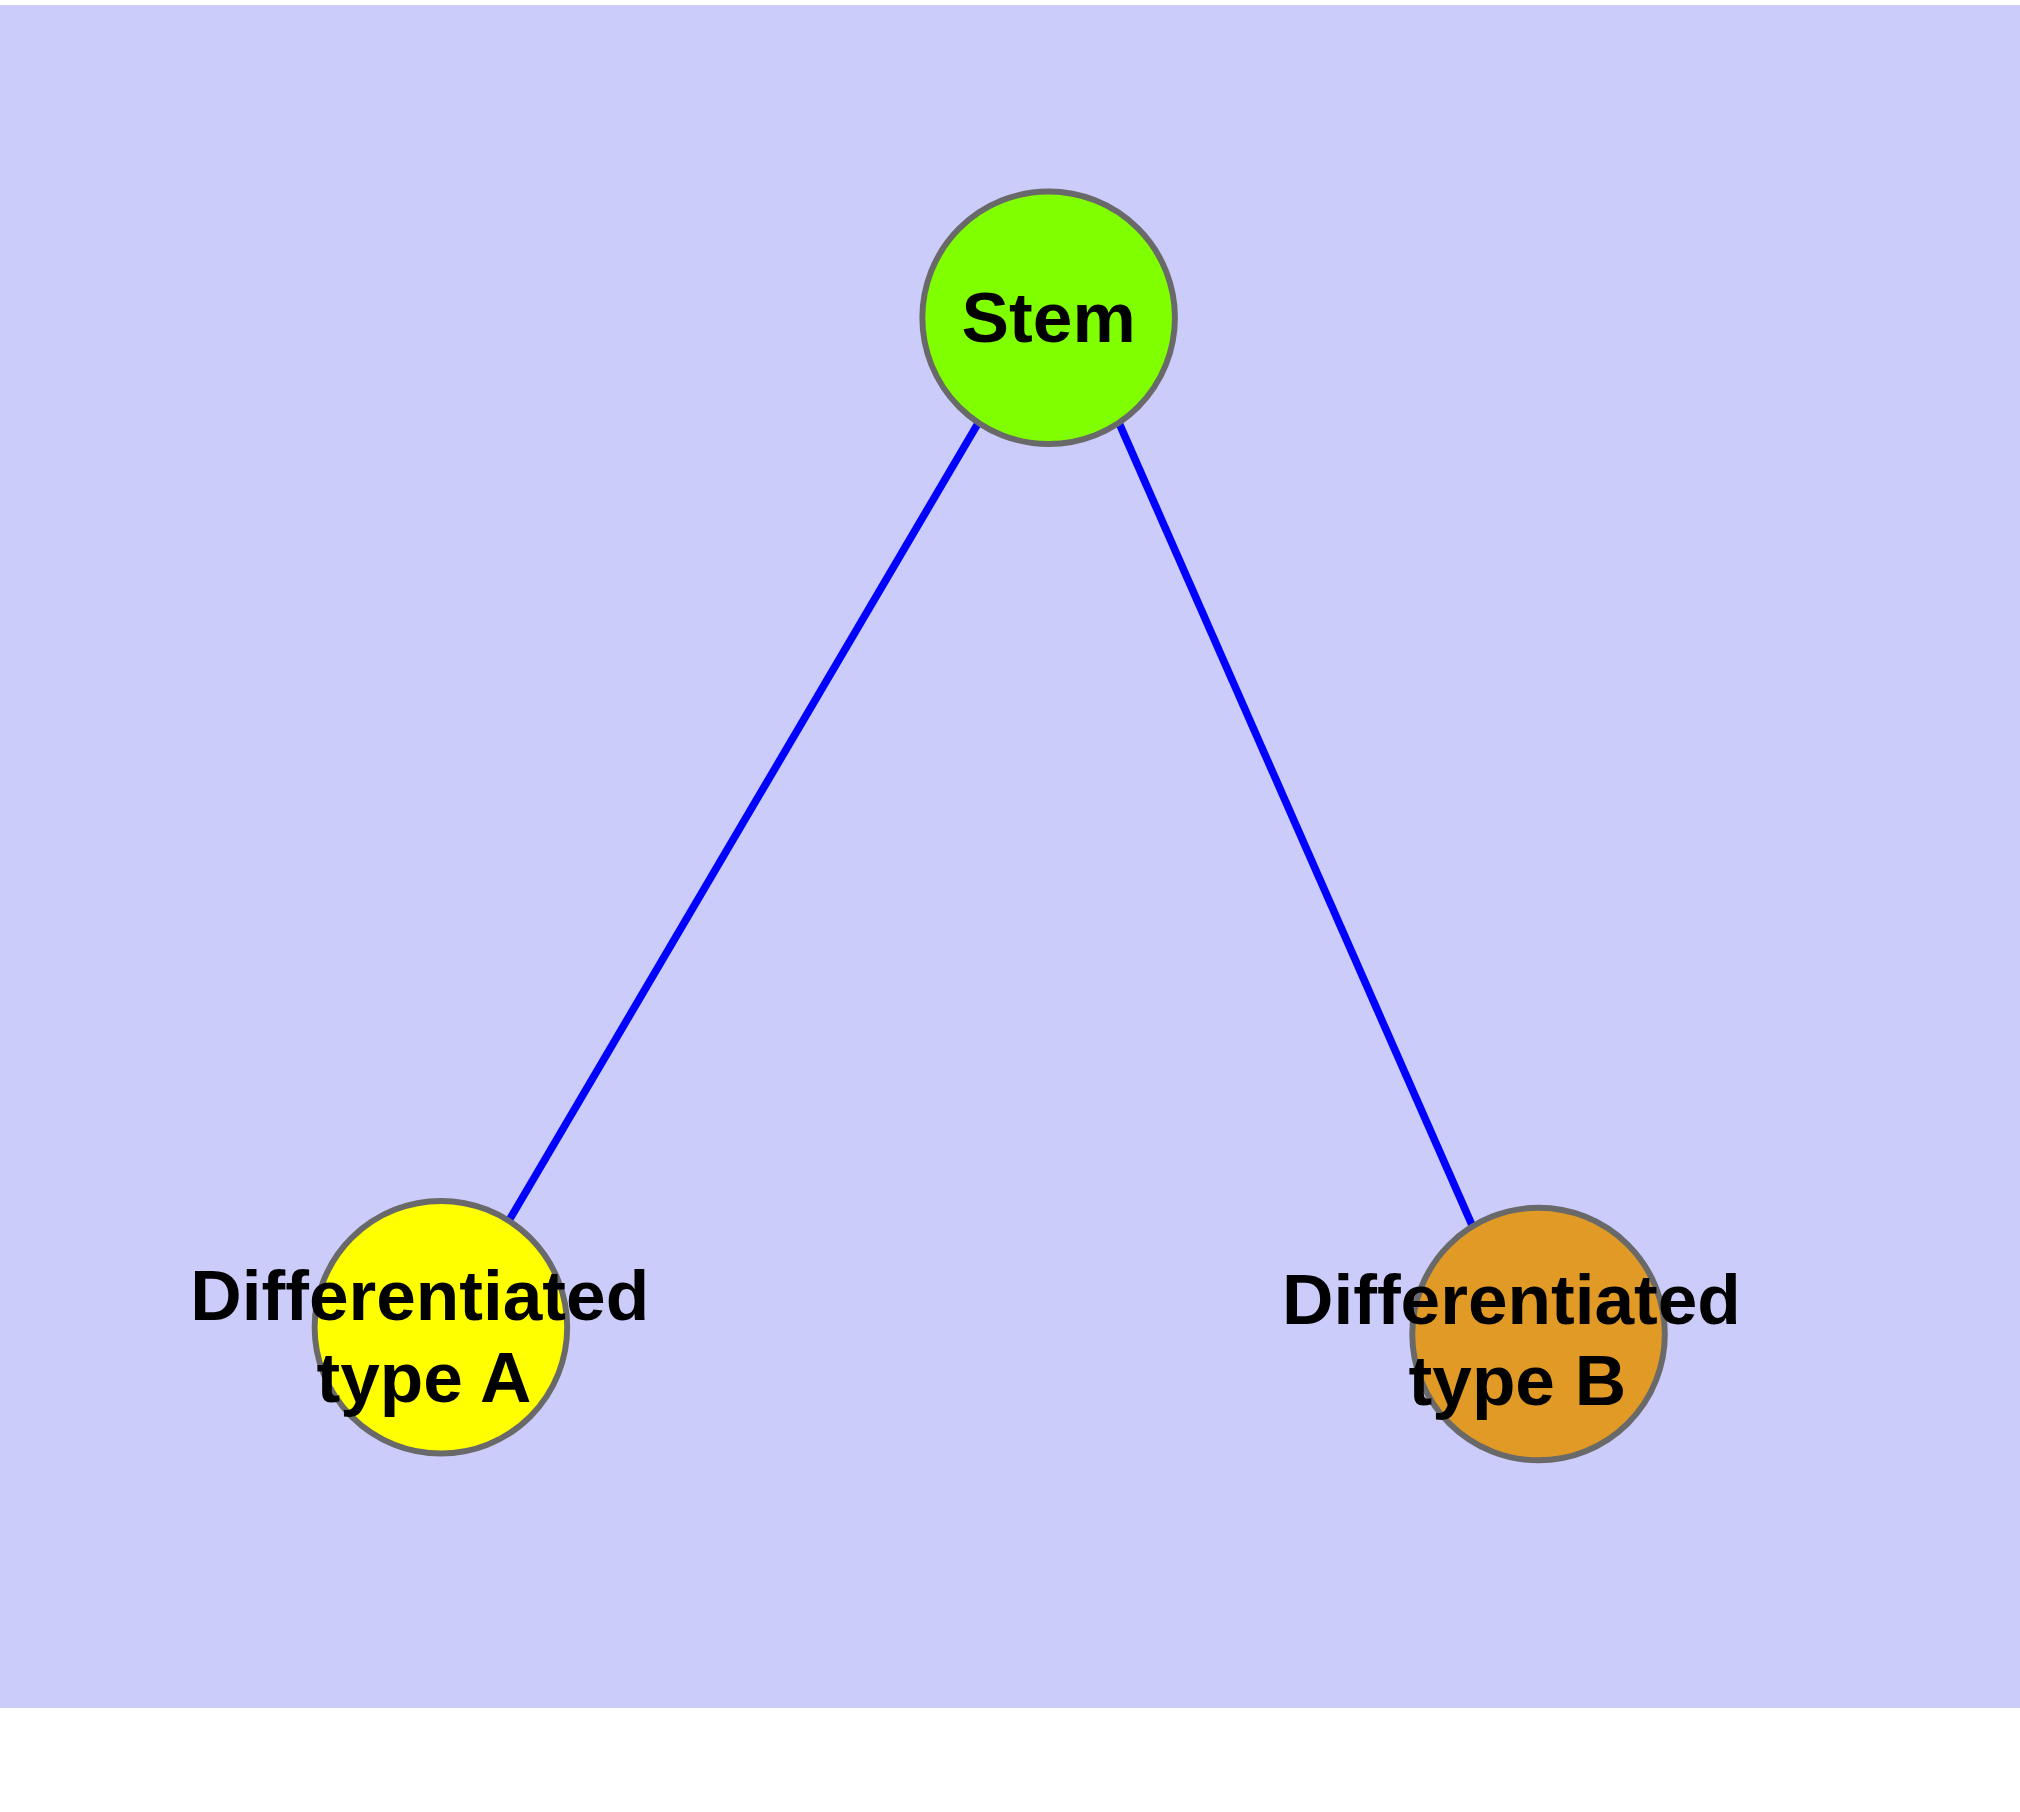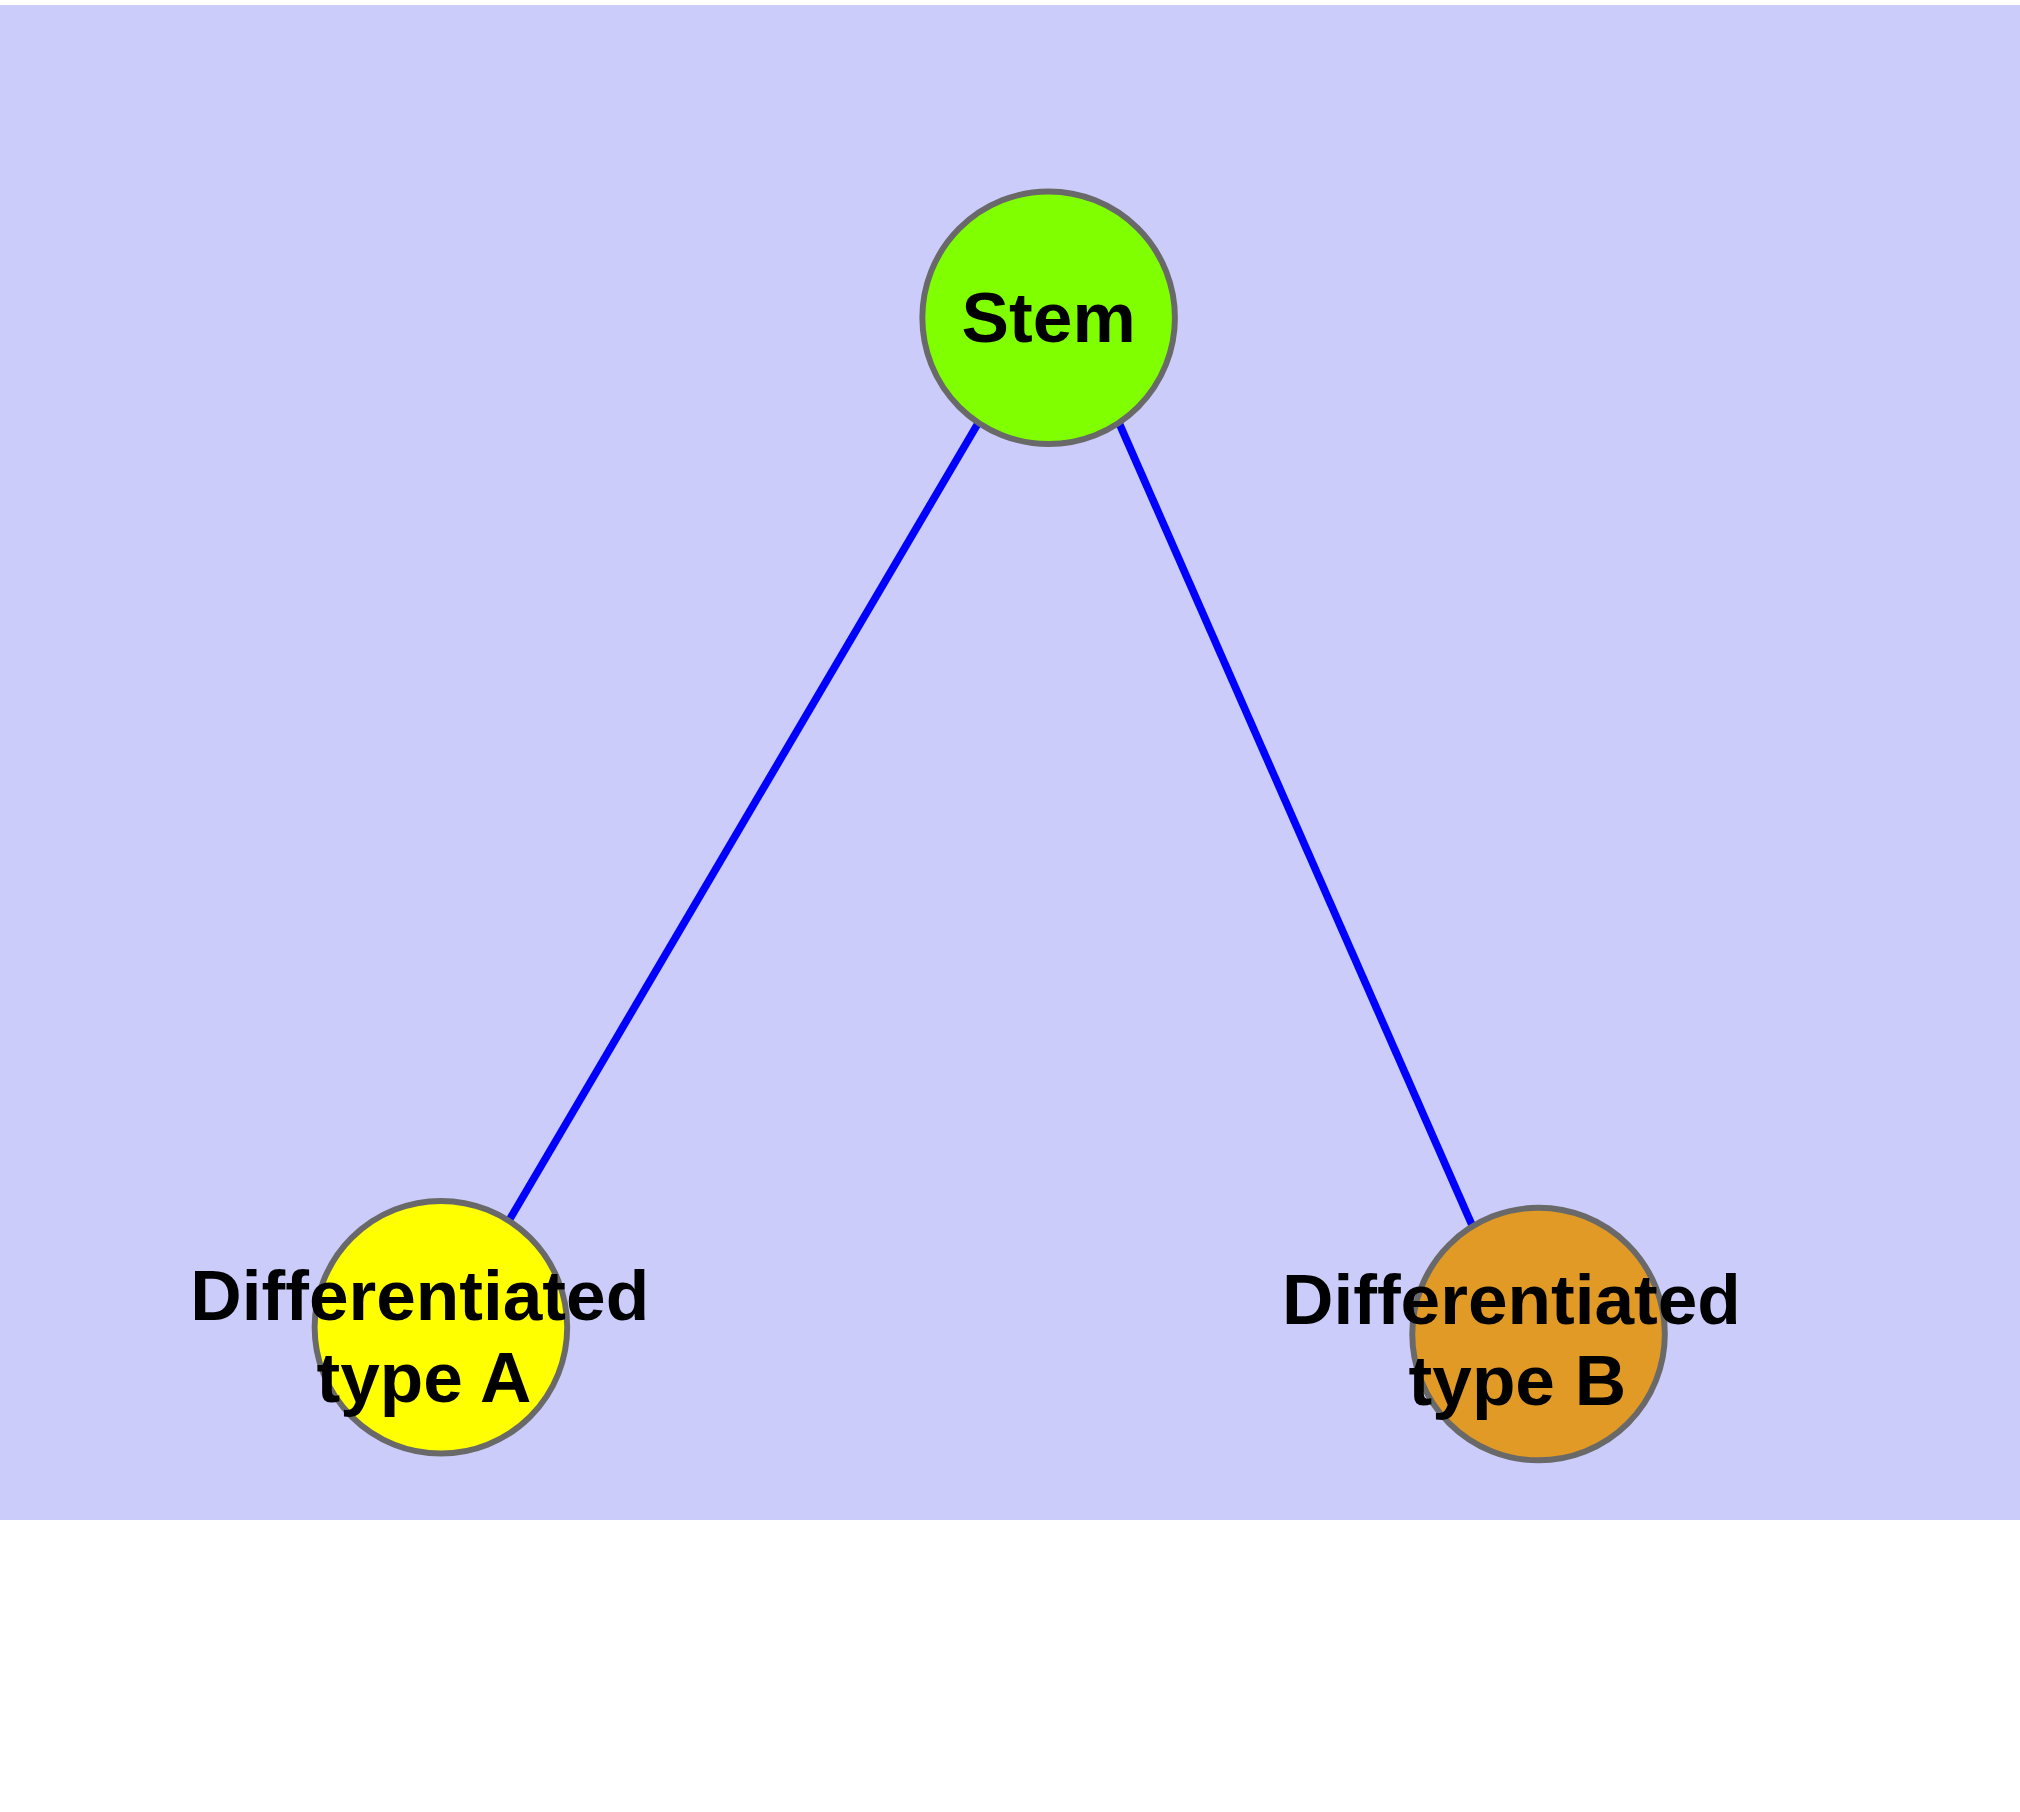--- a/index.html
+++ b/index.html
@@ -3,21 +3,21 @@
 <meta charset="utf-8">
 <style>
   html, body {
     margin: 0;
     padding: 0;
     background: #ffffff;
   }
   #stage {
     position: relative;
     width: 2021px;
-    height: 1520px;
+    height: 1708px;
     background: #ffffff;
     overflow: hidden;
     font-family: "Liberation Sans", sans-serif;
   }
   #canvas {
     position: absolute;
     left: 0;
     top: 5.1px;
     width: 2021px;
     height: 1802px;

